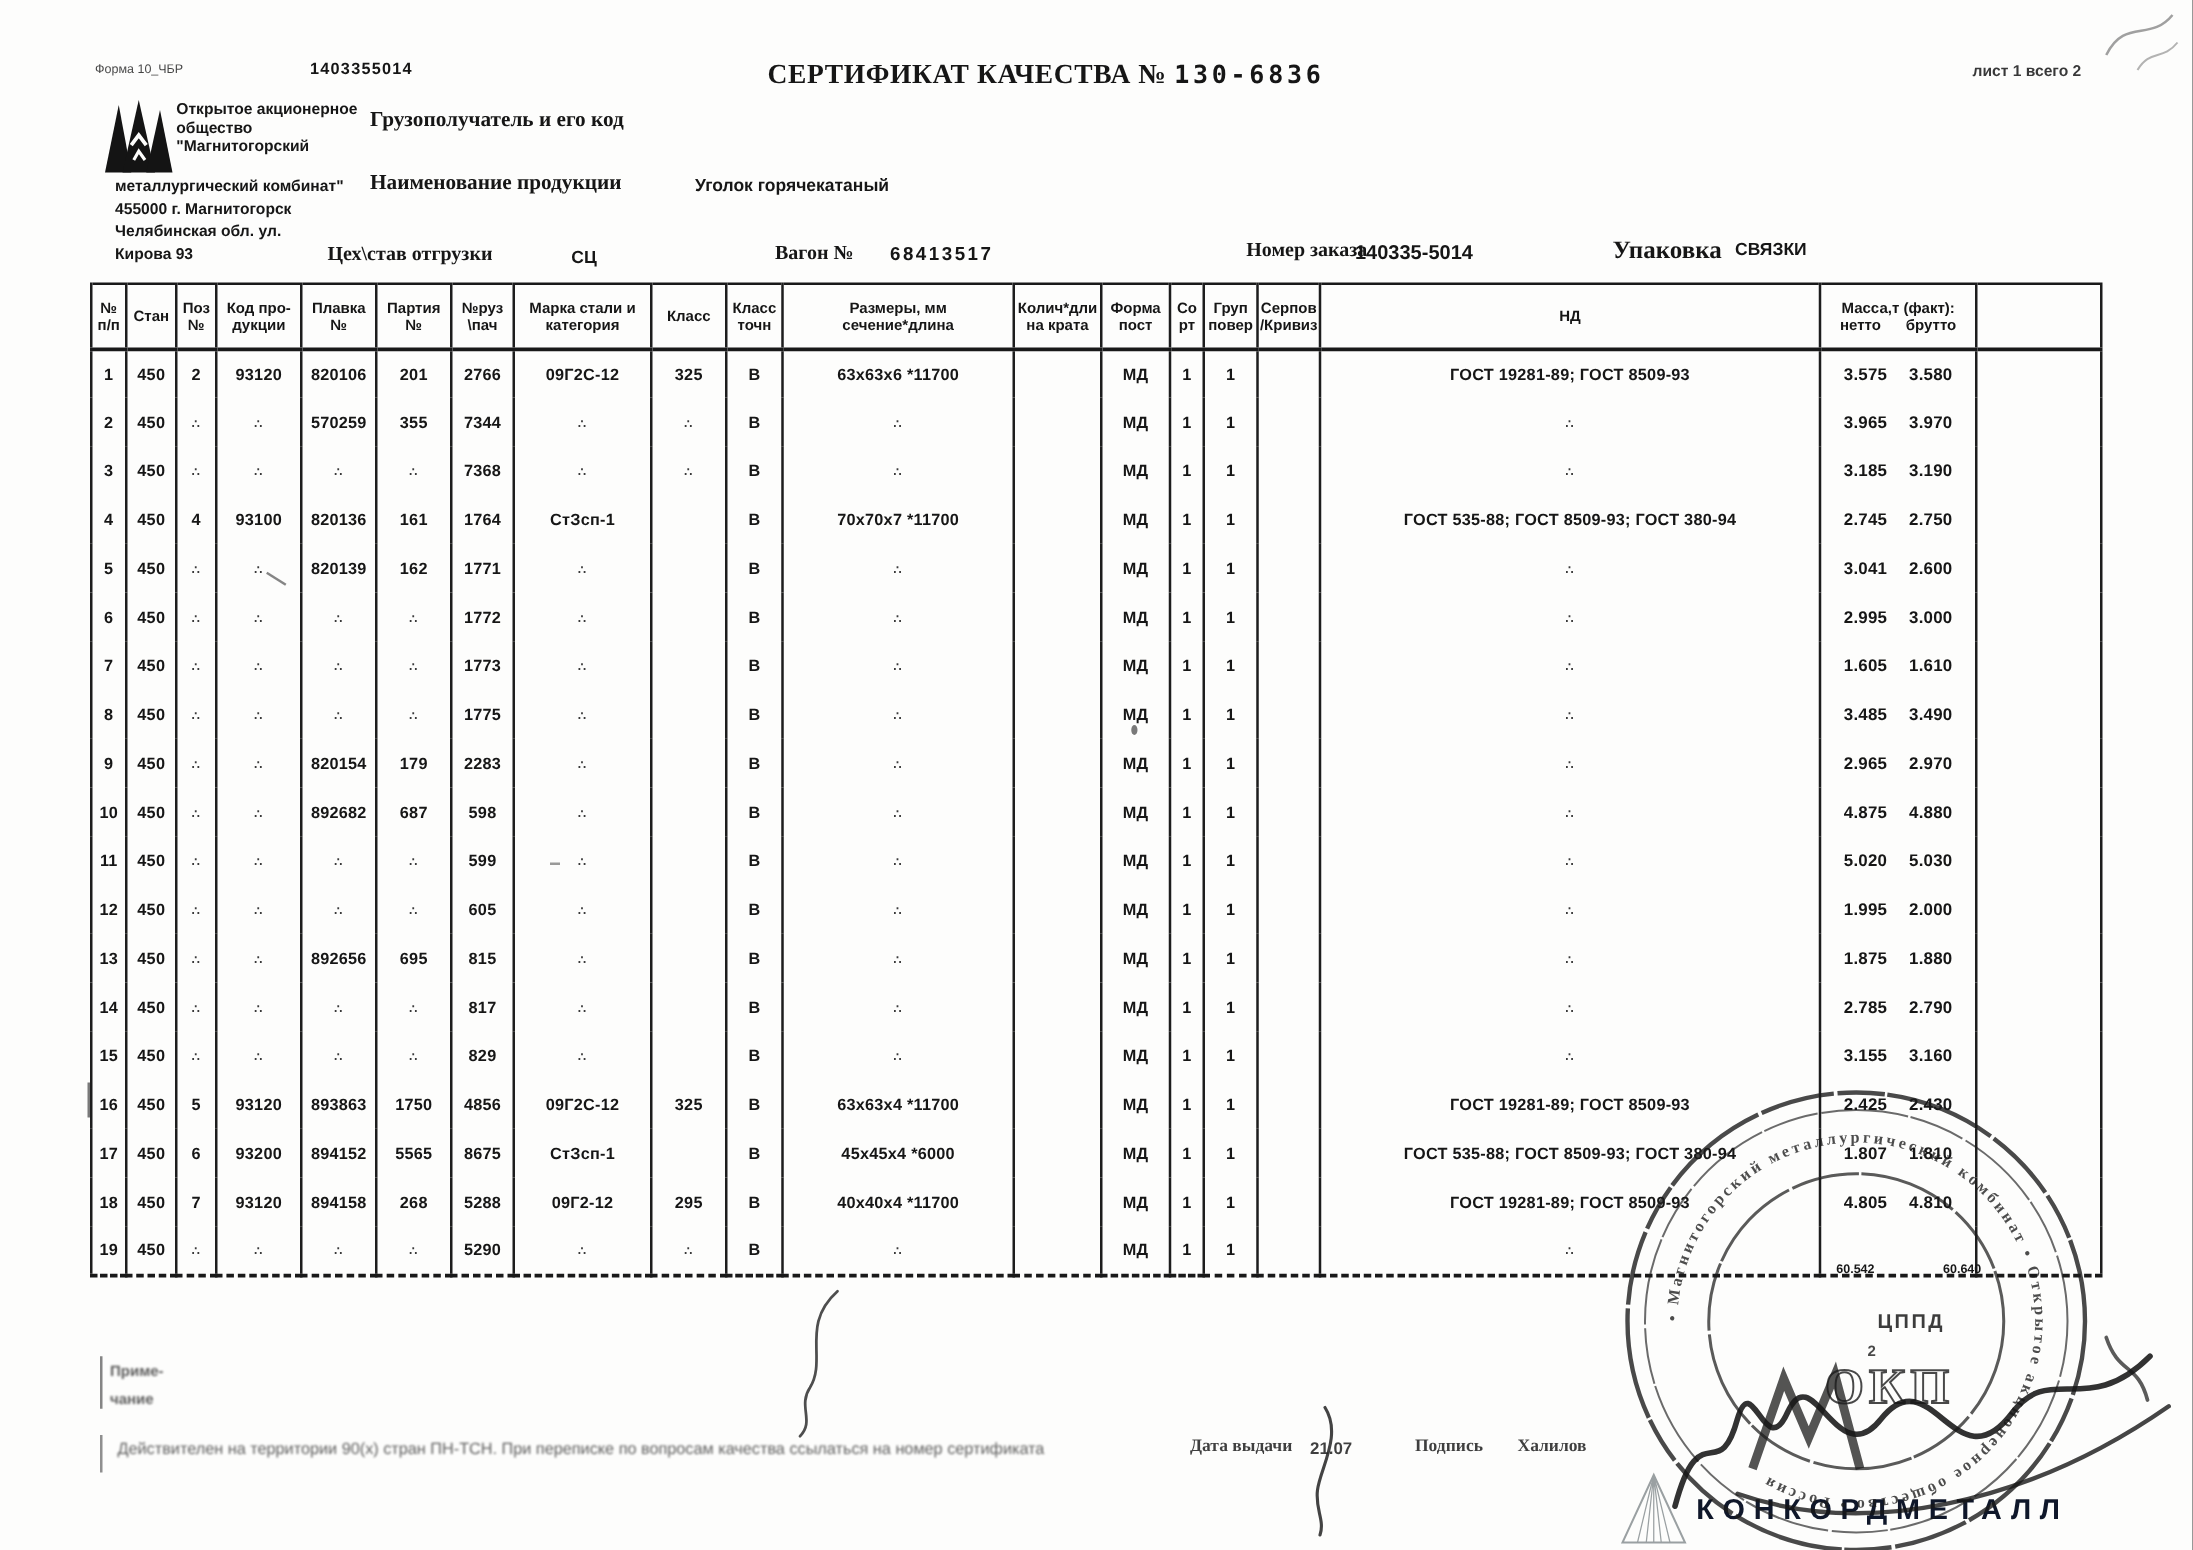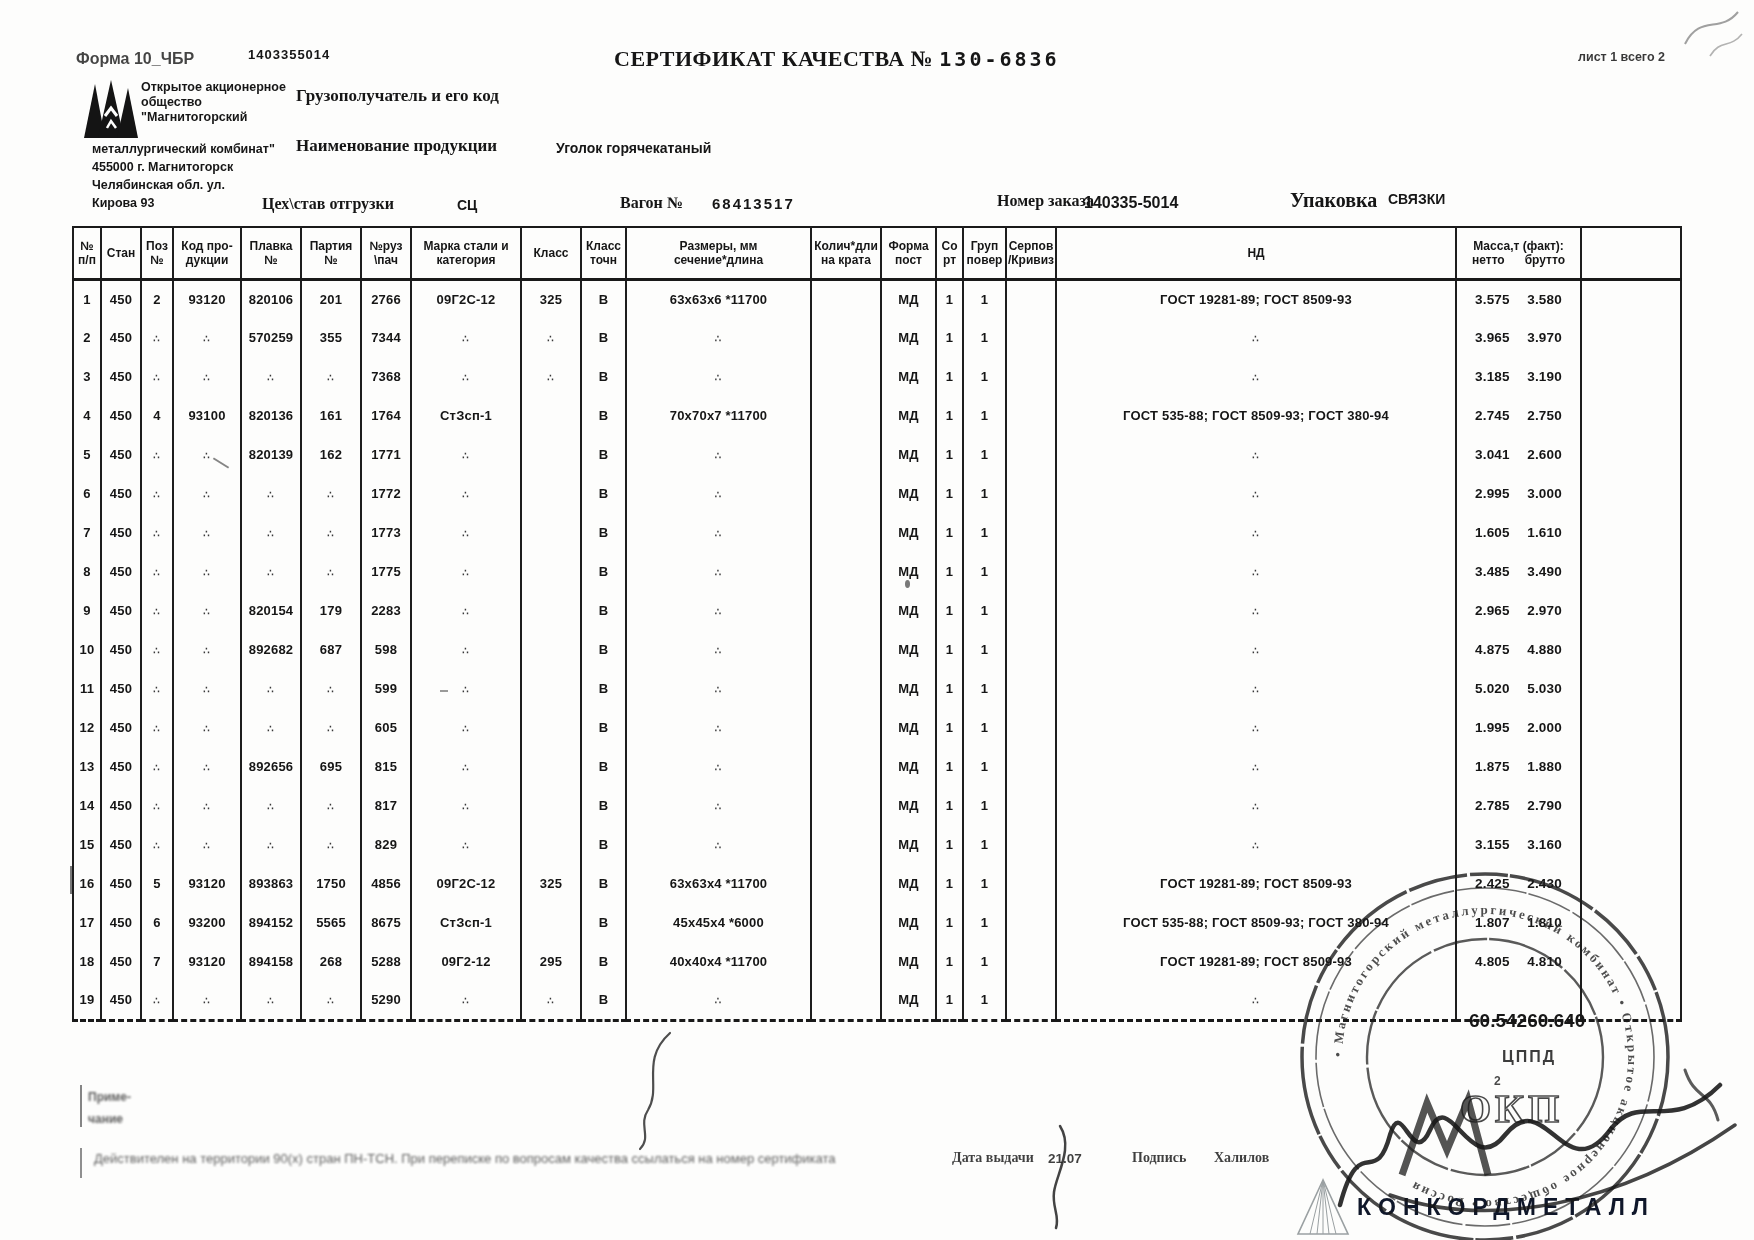--- a/index.html
+++ b/index.html
@@ -4,21 +4,21 @@
 <style>
   html,body{margin:0;padding:0;background:#4a4a4a;}
   .page{position:relative;width:1754px;height:1240px;background:#fdfdfc;overflow:hidden;
         font-family:"Liberation Sans",sans-serif;color:#161616;}
   .abs{position:absolute;}
   .serifb{font-family:"Liberation Serif",serif;font-weight:700;}
   .fuzzy{filter:blur(0.6px);opacity:.82;}
   .fuzzy2{filter:blur(0.9px);opacity:.7;}
   .slightblur{filter:blur(0.25px);}
 
-  .form-label{left:76px;top:50px;font-size:16px;font-weight:700;filter:blur(0.6px);opacity:.8;}
+  .form-label{left:76px;top:50px;font-size:10px;font-weight:400;filter:blur(0.6px);opacity:.8;}
   .form-code{left:248px;top:47px;font-size:13px;font-weight:700;letter-spacing:1px;}
   .title{left:614px;top:46px;font-size:22px;letter-spacing:.5px;white-space:nowrap;}
   .title .num{letter-spacing:3px;font-family:"DejaVu Sans Mono",monospace;font-size:20px;}
   .sheet-info{left:1578px;top:50px;font-size:12.5px;font-weight:600;opacity:.85;}
 
   .company1{left:141px;top:80px;font-size:12.5px;font-weight:700;line-height:15px;white-space:nowrap;}
   .company2{left:92px;top:140px;font-size:12.5px;font-weight:700;line-height:18px;white-space:nowrap;}
   .lbl-big{font-size:17px;white-space:nowrap;}
   .val{font-weight:700;white-space:nowrap;}
 
@@ -29,21 +29,21 @@
   table.cert thead tr{height:52px;}
   table.cert tbody tr{height:39px;}
   table.cert th{border-bottom:3px solid #191919;font-size:12px;font-weight:700;line-height:1.18;}
   table.cert th .h2{white-space:pre;}
   table.cert td{font-size:13px;font-weight:700;letter-spacing:.2px;}
   td.nd{font-size:12px;letter-spacing:.1px;}
   td .ditto{font-size:10px;opacity:.85;letter-spacing:1px;}
   .mass{display:flex;justify-content:space-between;padding:0 18px;font-size:13.5px;font-weight:700;}
 
   .totals{left:1469px;top:1010px;width:116px;display:flex;justify-content:space-between;
-          font-size:19px;font-weight:700;z-index:3;}
+          font-size:10px;font-weight:700;z-index:3;}
   .note{left:88px;top:1086px;font-size:12px;font-weight:700;line-height:22px;}
   .legal{left:94px;top:1151px;width:800px;font-size:13px;font-weight:400;white-space:nowrap;}
   .bottomlbl{font-size:14px;white-space:nowrap;}
   .watermark-text{left:1357px;top:1194px;font-size:23px;font-weight:600;letter-spacing:7px;
           color:#0f172a;white-space:nowrap;}
   .mark{position:absolute;background:#222;}
   svg{position:absolute;overflow:visible;}
   .stampink{stroke:#1b1b1b;fill:none;}
 </style>
 </head>

